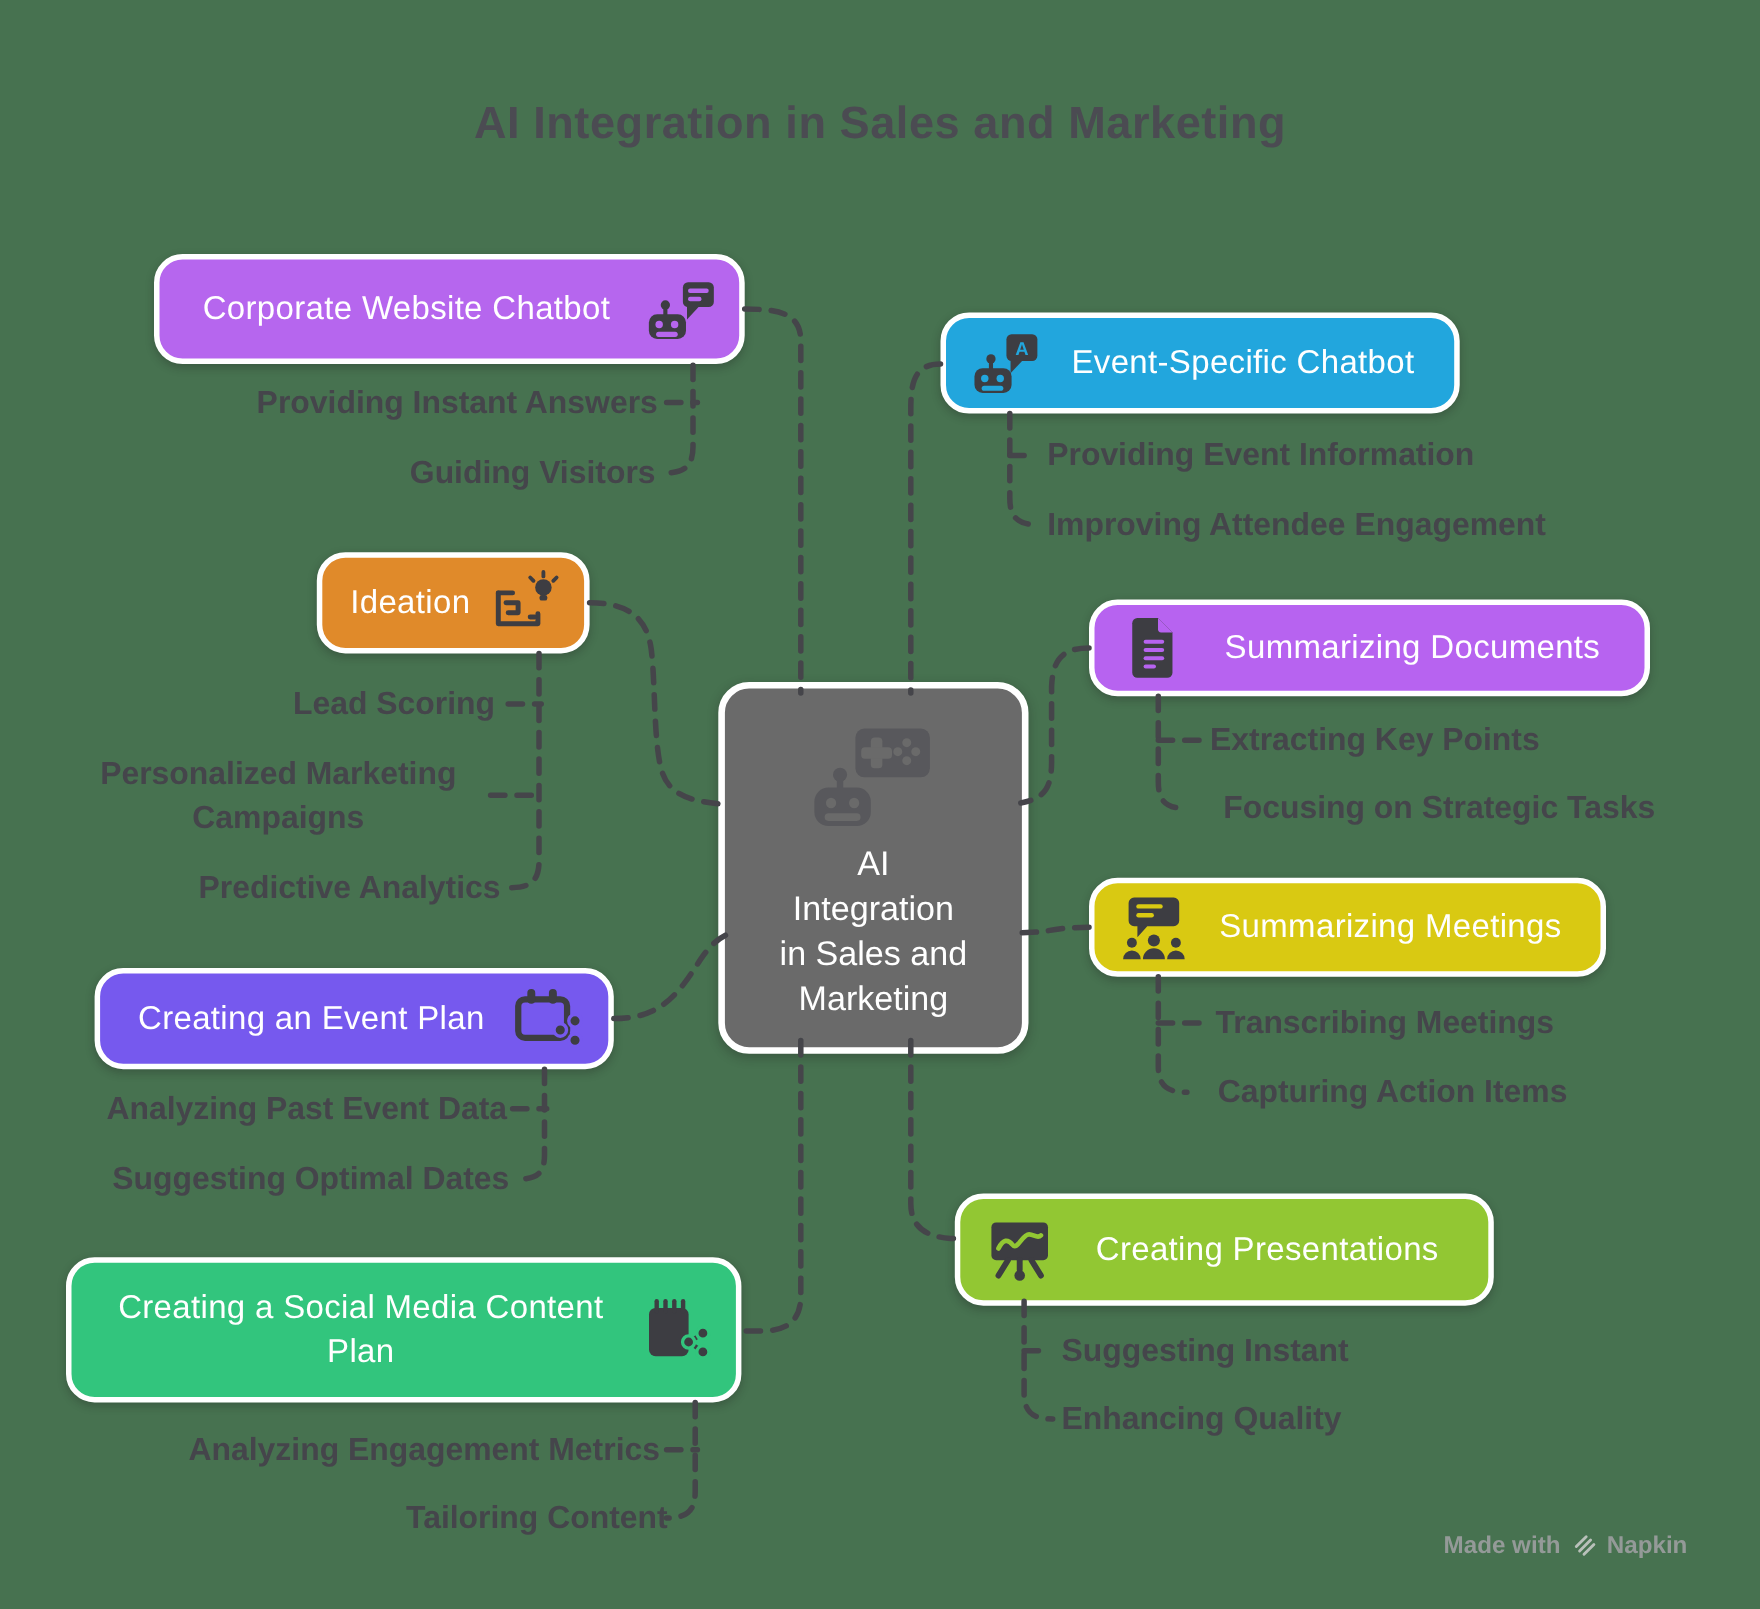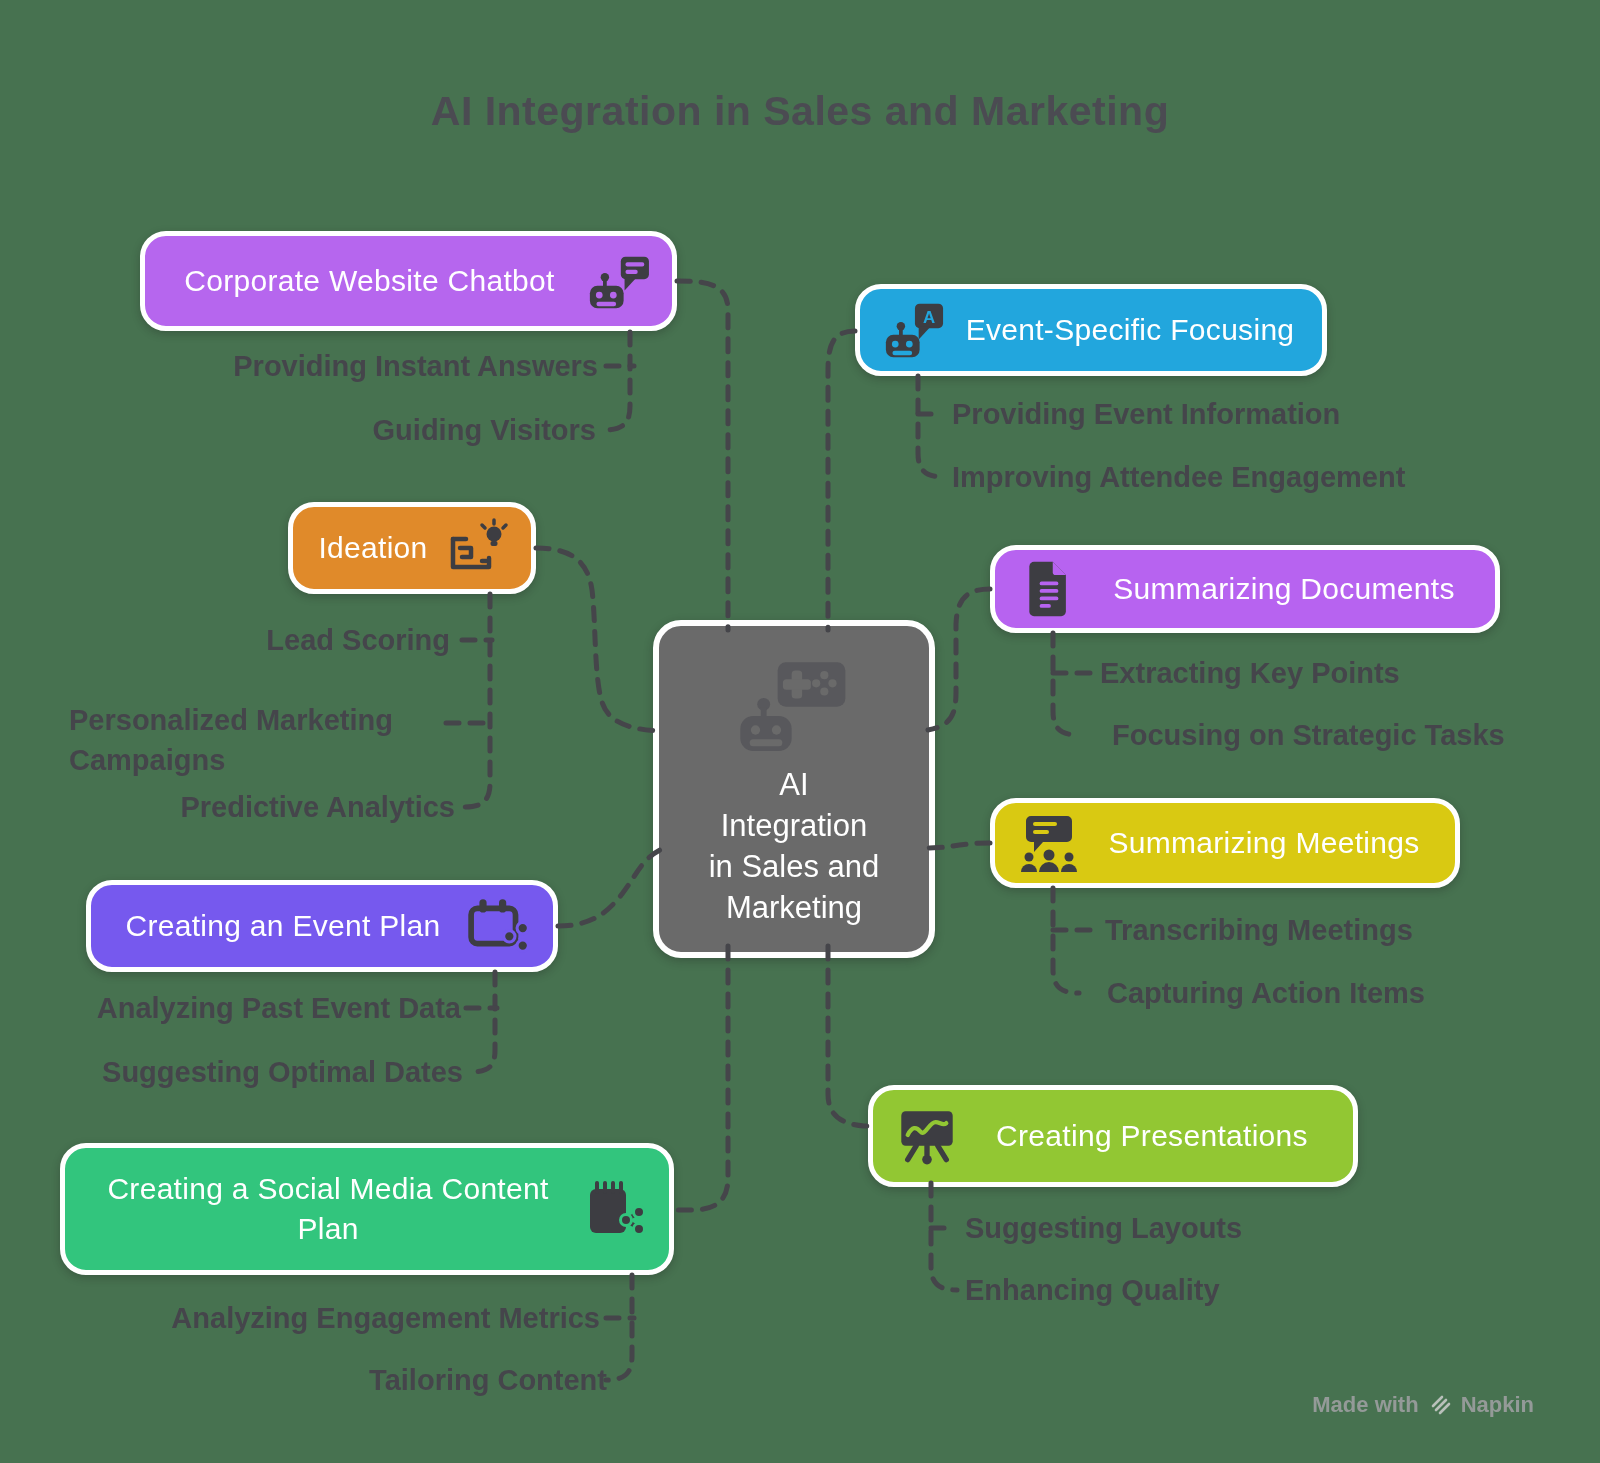--- a/index.html
+++ b/index.html
@@ -47,21 +47,21 @@
   .center-node .cicon svg{width:100%;height:100%;display:block;}
   .clabel{margin-top:6px;text-align:center;color:#fff;font-size:31px;line-height:41px;}
   .sub{
     position:absolute;font-size:29px;font-weight:bold;color:#45454b;
     line-height:34px;white-space:nowrap;z-index:3;
   }
   .sub.r{text-align:right;}
   .s1a{right:1002px;top:349px;}
   .s1b{right:1004px;top:413px;}
   .s3a{right:1150px;top:623px;}
-  .s3b{left:69px;top:700px;width:368px;text-align:left;white-space:normal;line-height:40px;}
+  .s3b{left:69px;top:684px;width:368px;text-align:center;white-space:normal;line-height:40px;}
   .s3c{right:1145px;top:790px;}
   .s6a{right:1139px;top:991px;}
   .s6b{right:1137px;top:1055px;}
   .s7a{right:1000px;top:1301px;}
   .s7b{right:993px;top:1363px;margin-left:27px;}
   .s2a{left:952px;top:397px;}
   .s2b{left:952px;top:460px;}
   .s4a{left:1100px;top:656px;}
   .s4b{left:1112px;top:718px;}
   .s5a{left:1105px;top:913px;}
@@ -171,21 +171,21 @@
           <rect x="3" y="37" width="36" height="24" rx="8"></rect>
           <rect x="34" y="4" width="30" height="26" rx="5"></rect>
           <polygon points="38,28 38,42 51,28"></polygon>
         </g>
         <text x="49" y="24" font-size="18" font-weight="bold" text-anchor="middle" fill="var(--accent)" font-family="Liberation Sans, sans-serif">A</text>
         <circle cx="13" cy="47" r="3.6" fill="var(--accent)"></circle>
         <circle cx="28" cy="47" r="3.6" fill="var(--accent)"></circle>
         <rect x="10" y="54" width="21" height="5" rx="2.5" fill="var(--accent)"></rect>
       </svg>
     </span>
-    <span class="label">Event-Specific Focusing</span>
+    <span class="label">Event-Specific Chatbot</span>
   </div>
   <div class="sub s2a">Providing Event Information</div>
   <div class="sub s2b">Improving Attendee Engagement</div>
 
   <div class="node b3" style="--accent: #e08a2a;">
     <span class="label">Ideation</span>
     <span class="nicon">
       <svg viewBox="0 0 64 58">
         <g fill="none" stroke="currentColor" stroke-width="4.5" stroke-linecap="round" stroke-linejoin="round">
           <path d="M8 20 v28 h36 v-9"></path>
@@ -294,21 +294,21 @@
         <g stroke="currentColor" stroke-width="5" stroke-linecap="round">
           <line x1="18" y1="37" x2="10" y2="50"></line>
           <line x1="38" y1="37" x2="46" y2="50"></line>
           <line x1="28" y1="37" x2="28" y2="45"></line>
         </g>
         <circle cx="28" cy="50" r="4.5" fill="currentColor"></circle>
       </svg>
     </span>
     <span class="label">Creating Presentations</span>
   </div>
-  <div class="sub s8a">Suggesting Layouts</div>
+  <div class="sub s8a">Suggesting Instant</div>
   <div class="sub s8b">Enhancing Quality</div>
 
   <div class="watermark">
     <span>Made with</span>
     <svg viewBox="0 0 24 24">
       <g stroke="#b9c0ba" stroke-width="2.6" stroke-linecap="round" fill="none">
         <path d="M5 14 L14 5"></path>
           <path d="M8 18 L18 8"></path>
           <path d="M12 21 L21 12"></path>
       </g>

